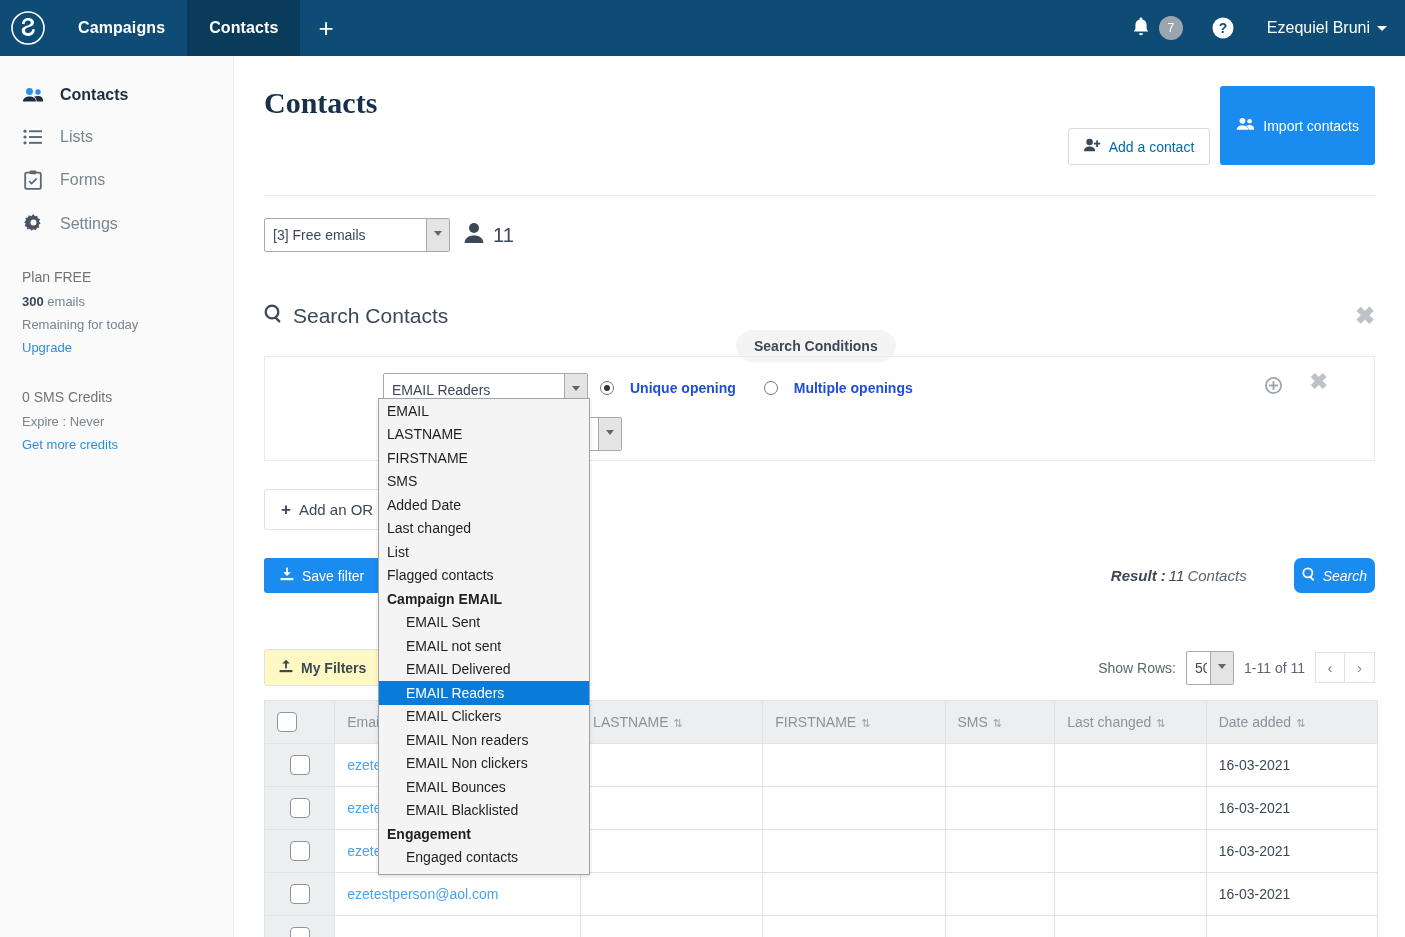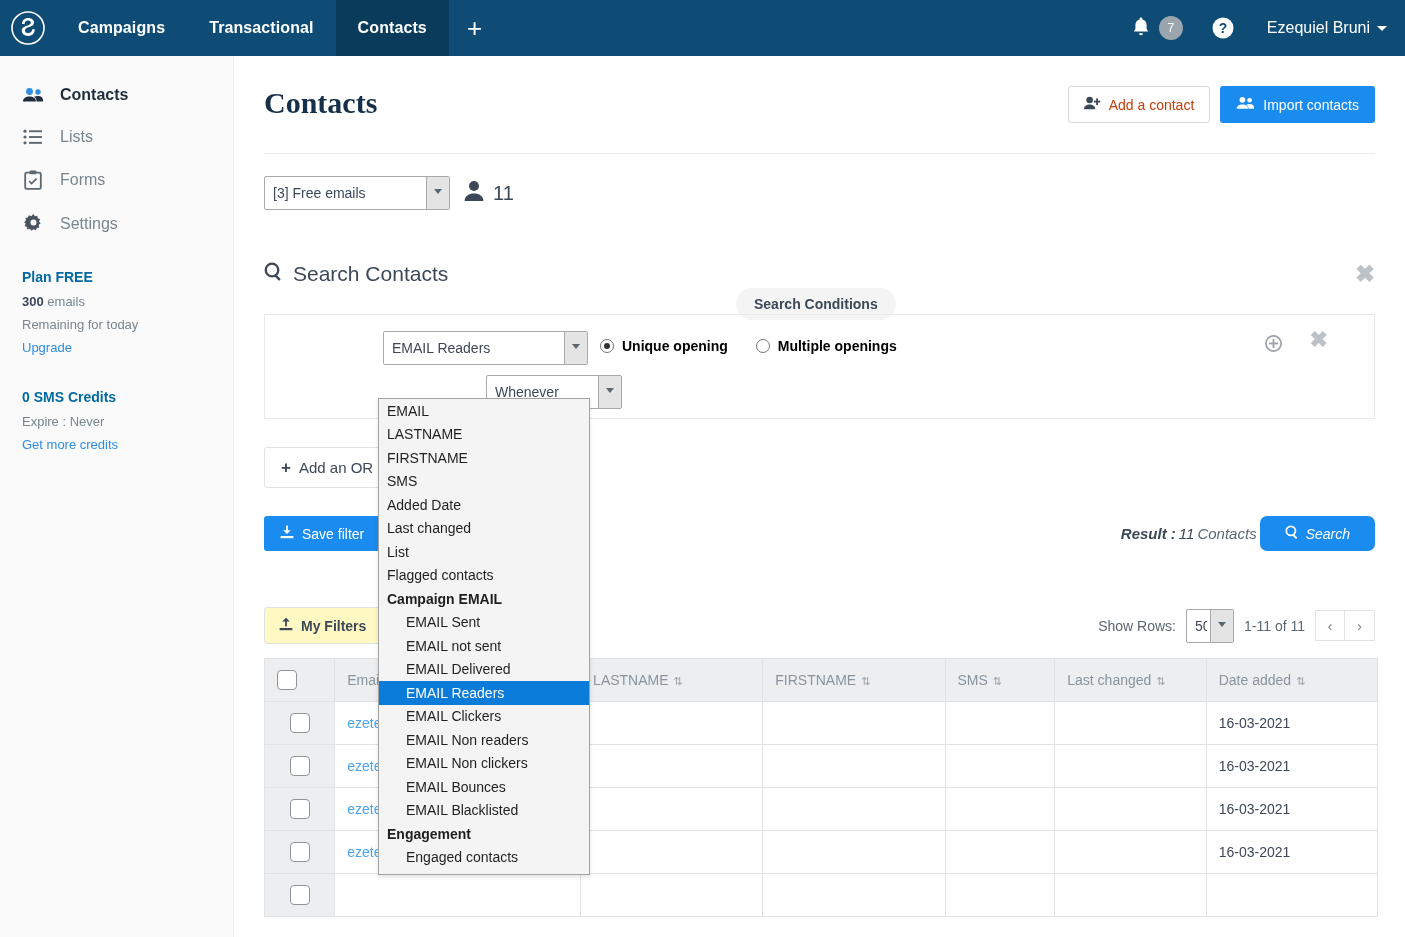--- a/index.html
+++ b/index.html
@@ -50,41 +50,41 @@
     width: 234px; background:#fafafa; border-right:1px solid #ececec;
     padding-top: 18px; flex:0 0 234px;
   }
   .side-item {
     display:flex; align-items:center; gap:16px;
     padding: 12px 0 12px 22px; cursor:pointer; color:#78858f; font-size:16px;
   }
   .side-item.active { color:#1f2d3d; font-weight:bold; }
   .side-icon { width:22px; display:flex; align-items:center; justify-content:center; }
   .plan-block { padding: 24px 0 0 22px; }
-  .plan-title { font-weight:bold; color:#0369a1; font-size:14px; margin-bottom:9px;}
+  .plan-title { font-weight:normal; color:#737373; font-size:14px; margin-bottom:9px;}
   .plan-line { color:#78858f; font-size:13px; margin-bottom:8px; }
   .plan-line b { color:#3c4858; }
   .plan-link { color:#2d8ee3; font-size:13px; cursor:pointer; }
   .plan-block.second { padding-top: 34px; }
 
   .main {
     flex:1; padding: 30px 30px 0 30px; position:relative; overflow:hidden;
   }
   .page-head { display:flex; align-items:flex-start; }
   .page-title {
     font-family: "Liberation Serif", serif;
     font-size: 30px; font-weight:bold; color:#17304a; margin:0; line-height:1.1;
   }
   .head-buttons { margin-left:auto; display:flex; gap:10px; }
   .btn {
     display:inline-flex; align-items:center; gap:8px;
     font-size:14px; padding:9px 15px; border-radius:3px; cursor:pointer;
     border:1px solid transparent; white-space:nowrap;
   }
-  .btn-outline { background:#fff; border:1px solid #d6dade; color:#c2410c; }
+  .btn-outline { background:#fff; border:1px solid #d6dade; color:#0369a1;margin-top:42px; }
   .btn-primary { background:#1a8cf0; color:#fff; }
 
   .hr { border:0; border-top:1px solid #e7eaec; margin: 30px 0 0 0;}
 
   .filter-row { display:flex; align-items:center; gap:14px; margin-top:22px; }
   select.sel {
     -webkit-appearance:none; appearance:none;
     border:1px solid #a9a9a9; background:#fff; height:34px;
     font-family:"Liberation Sans", sans-serif; font-size:14px; color:#3c4858;
     padding: 0 30px 0 8px; border-radius:2px;
@@ -116,39 +116,39 @@
     background:#f4f4f4; border-radius:16px; padding:8px 18px;
     font-size:14px; font-weight:bold; color:#3c4858; white-space:nowrap;
   }
   .cond-box {
     border:1px solid #e7eaec; margin-top:28px; height:105px; position:relative;
     padding: 16px 0 0 0;
   }
   .cond-inner { display:flex; align-items:flex-start; padding-left:118px; gap:0; }
   .cond-left { width:205px; }
   .radio-group { display:flex; align-items:center; gap:0; margin-left:12px; margin-top:7px; }
-  .radio-lbl { display:flex; align-items:center; gap:8px; font-size:14px; font-weight:bold; color:#000000; cursor:pointer; margin-right:28px;}
+  .radio-lbl { display:flex; align-items:center; gap:16px; font-size:14px; font-weight:bold; color:#1d4ed8; cursor:pointer; margin-right:28px;}
   .rdo { width:14px; height:14px; border-radius:50%; border:1px solid #767676; background:#fff; position:relative; display:inline-block;}
   .rdo.on::after{ content:""; position:absolute; left:3px; top:3px; width:6px; height:6px; border-radius:50%; background:#333;}
   .cond-plus { position:absolute; right:92px; top:20px; cursor:pointer; }
   .cond-x { position:absolute; right:46px; top:12px; color:#bcc2c7; font-size:22px; font-weight:bold; cursor:pointer;}
   .whenever-wrap { margin-top:10px; margin-left:213px;padding-left:8px; }
 
   .or-row { margin-top:28px; }
   .btn-or {
     background:#fff; border:1px solid #dfe3e6; color:#3c4858; font-size:15px;
     padding:11px 16px; display:inline-flex; align-items:center; gap:8px; cursor:pointer; border-radius:3px;
   }
   .save-row { margin-top:28px; display:flex; align-items:center; }
   .btn-save { background:#1a8cf0; color:#fff; font-size:14px; padding:9px 16px; border-radius:3px; display:inline-flex; gap:8px; align-items:center; cursor:pointer;}
   .result-wrap { margin-left:auto; display:flex; align-items:center; gap:3px;font-style:italic; }
   .result-lbl { font-weight:bold; color:#3c4858; font-size:15px; }
   .result-num { color:#3c4858; font-size:15px; }
   .result-unit { color:#5b6771; font-size:15px; }
-  .btn-search { background:#1a8cf0; color:#fff; font-size:14px; padding:9px 25px; border-radius:7px; display:inline-flex; gap:7px; align-items:center; cursor:pointer;}
+  .btn-search { background:#1a8cf0; color:#fff; font-size:14px; padding:9px 8px; border-radius:7px; display:inline-flex; gap:7px; align-items:center; cursor:pointer;margin-left:44px;}
 
   
   .tools-row { margin-top:56px; display:flex; align-items:center; }
   .btn-myfilters { background:#fef9c3; border:1px solid #dfe3e6; color:#3c4858; font-size:14px; font-weight:bold;
                    padding:9px 14px; display:inline-flex; gap:8px; align-items:center; cursor:pointer; border-radius:3px;}
   .pager { margin-left:auto; display:flex; align-items:center; gap:10px; font-size:14px; color:#5b6771;}
   .pg-btn { width:30px; height:31px; border:1px solid #dfe3e6; background:#fff; display:flex; align-items:center; justify-content:center;
             color:#7b868f; cursor:pointer; font-size:15px;}
   .pg-group { display:flex; }
   .pg-group .pg-btn + .pg-btn { border-left:0; }
@@ -182,23 +182,20 @@
 <div class="topnav">
   <div class="logo-box">
     <svg width="34" height="34" viewBox="0 0 34 34" aria-hidden="true">
       <circle cx="17" cy="17" r="16" fill="none" stroke="#ffffff" stroke-width="1.6"></circle>
       <path d="M17 7c4 0 6 2.2 6 4.6 0 2.6-2.1 3.6-4.6 4.4-2.6.8-4.4 1.6-4.4 3.4 0 1.6 1.4 2.6 3.2 2.6 2.4 0 4-1.6 4-3.8h2.6c0 4-3 6.8-6.8 6.8-3.6 0-6.2-2.2-6.2-5.2 0-3 2.4-4.2 5-5 2.4-.8 4-1.4 4-3 0-1.4-1.2-2.2-2.8-2.2-2 0-3.4 1.4-3.4 3.4h-2.6C11 9.6 13.6 7 17 7z" fill="#ffffff"></path>
     </svg>
   </div>
   <div class="nav-items">
     <div class="nav-item">
         <span>Campaigns</span>
-      </div>
-    <div class="nav-item">
-        <span>Transactional</span>
       </div>
     <div class="nav-item active">
         <span>Contacts</span>
       </div>
   </div>
   <div class="nav-plus">
       <span>+</span>
     </div>
   <div class="nav-right">
     <div class="bell-wrap">

